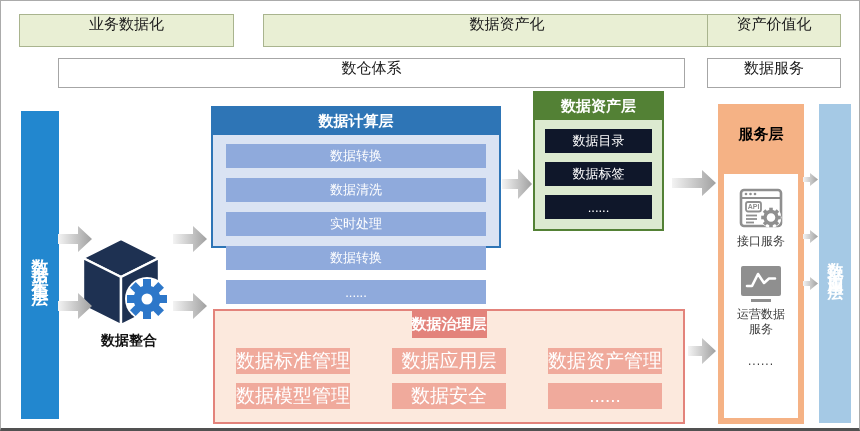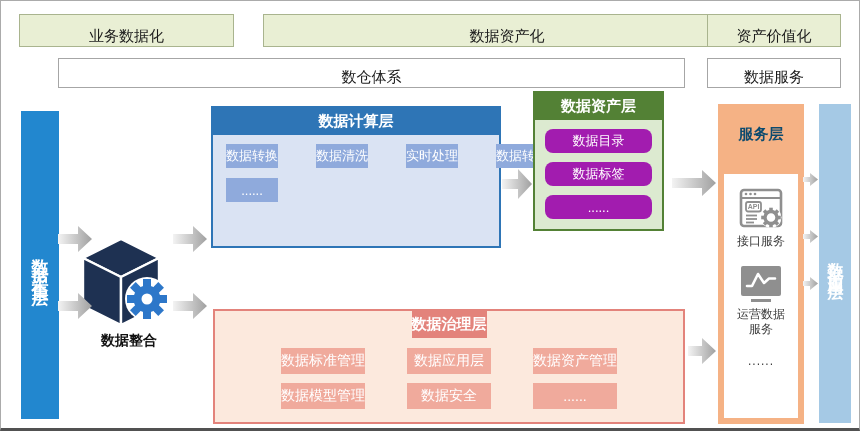--- a/index.html
+++ b/index.html
@@ -3,21 +3,21 @@
 <meta charset="utf-8">
 <style>
   * { margin:0; padding:0; box-sizing:border-box; }
   body { background:#d8d8d8; font-family:"Liberation Sans","DejaVu Sans",sans-serif; }
   .stage {
     position:relative; width:860px; height:431px; background:#fff;
     border:1px solid #ababab; border-bottom:3px solid #515151;
     overflow:hidden;
   }
   .abs { position:absolute; }
-  .cc { display:flex; align-items:flex-end; justify-content:center; }
+  .cc { display:flex; align-items:flex-start; justify-content:center; }
 
   
   .band { background:#e9efd4; border:1px solid #a9b48e; font-size:15px; color:#1a1a1a; }
   .plainbox { background:#fff; border:1px solid #a6a6a6; font-size:15px; color:#1a1a1a; }
 
   
   .vbar {
     color:#fff; font-weight:bold; font-size:17px;
     writing-mode:vertical-rl; text-orientation:upright; letter-spacing:8px;
     display:flex; align-items:center; justify-content:center;
@@ -25,36 +25,36 @@
   .bar-collection { background:#2287cf; }
   .bar-application { background:#a5c9e5; font-size:16px; letter-spacing:6px; }
 
   
   .layerbox { display:flex; flex-direction:column; }
   .layer-head { color:#fff; font-weight:bold; font-size:15px; display:flex; align-items:center; justify-content:center; flex:0 0 auto; }
   .litem { color:#fff; font-size:13px; display:flex; align-items:center; justify-content:center; white-space:nowrap; }
 
   .box-computing { border:2px solid #2e75b6; background:#dae3f3; }
   .box-computing .layer-head { background:#2e75b6; height:27px; }
-  .grid2 { display:grid; grid-template-columns:1fr 1fr 1fr 1fr; column-gap:38px; row-gap:10px; padding:9px 13px; }
+  .grid2 { display:grid; grid-template-columns:1fr; column-gap:38px; row-gap:10px; padding:9px 13px; }
   .box-computing .litem { background:#8faadc; height:24px; }
 
   .box-asset { border:2px solid #538135; background:#dcead0; }
   .box-asset .layer-head { background:#538135; height:27px; }
   .col1 { display:flex; flex-direction:column; row-gap:9px; padding:9px 10px; }
-  .box-asset .litem { background:#a21caf; height:24px;border-radius:8px; }
+  .box-asset .litem { background:#0f172a; height:24px; }
 
   .box-governance { border:2px solid #e3837b; background:#fce9dd;align-items:center; }
   .box-governance .layer-head { background:#e3837b; height:27px; }
   .grid3 { display:grid; grid-template-columns:1fr 1fr 1fr; column-gap:42px; row-gap:9px; padding:10px 15px; }
-  .box-governance .litem { background:#f0aa9c; height:26px; font-size:14px; }
+  .box-governance .litem { background:#f0aa9c; height:26px; font-size:19px; }
 
   
   .box-service { background:#f5b285; }
-  .service-title { height:60px; color:#0c4a6e; font-weight:bold; font-size:15px; display:flex; align-items:center; justify-content:center; }
+  .service-title { height:60px; color:#000000; font-weight:bold; font-size:15px; display:flex; align-items:center; justify-content:center; }
   .service-inner {
     position:absolute; left:6px; right:6px; top:62px; bottom:6px;
     background:#fff; display:flex; flex-direction:column; align-items:center; padding-top:11px;margin-top:8px;
   }
   .svc-label { font-size:12px; color:#3a3a3a; text-align:center; line-height:1.3; width:58px; margin-top:3px; }
   .svc-more { font-size:12px; color:#3a3a3a; margin-top:16px; letter-spacing:1px; }
 
   .cube-label { font-weight:bold; font-size:14px; color:#111; text-align:center; }
   .arrow { line-height:0; }
 </style>

